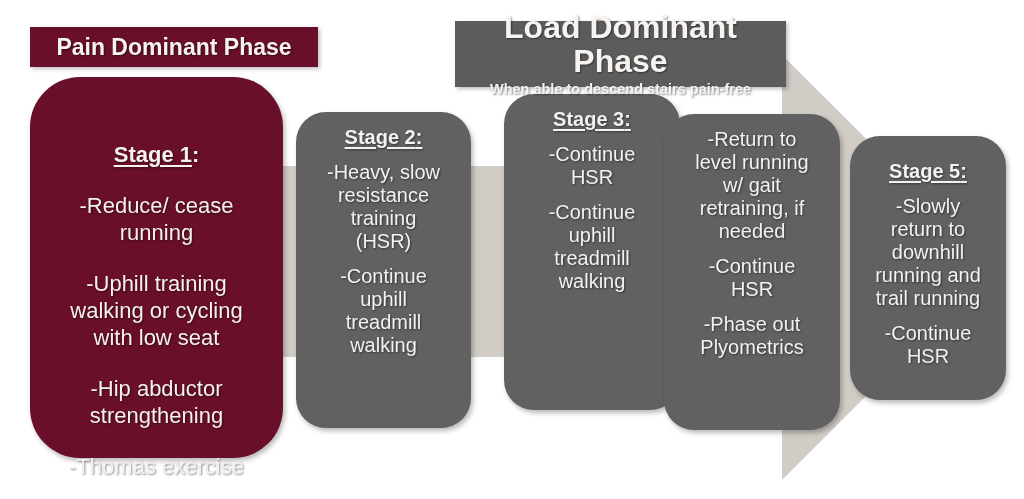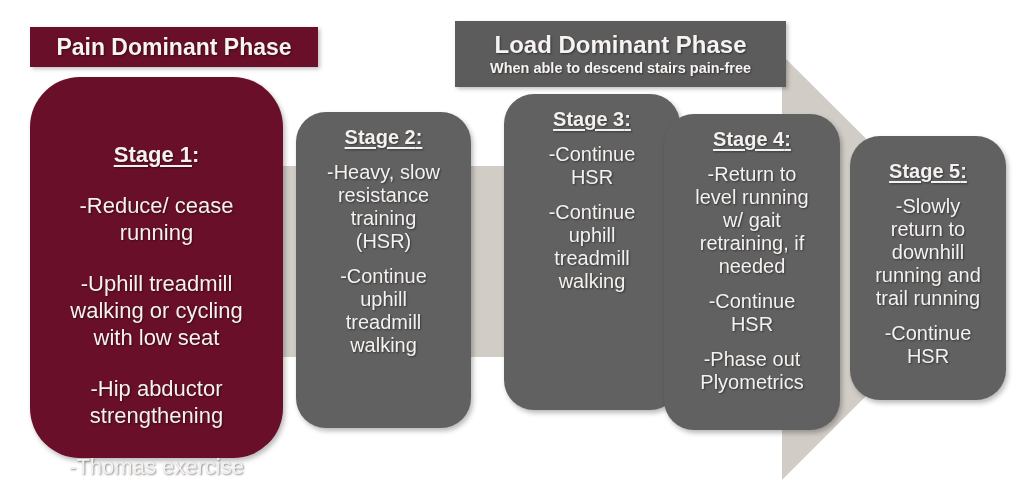--- a/index.html
+++ b/index.html
@@ -14,21 +14,21 @@
 
   
   .phase-header {
     z-index:3; display:flex; flex-direction:column; align-items:center; justify-content:center;
     color:#f6f3f1; text-align:center; box-shadow:2px 2px 4px rgba(0,0,0,0.25);
     text-shadow:1px 1px 2px rgba(0,0,0,0.45);
   }
   #painHeader { left:30px; top:27px; width:288px; height:40px; background:#690f2a;
     font-size:23px; font-weight:700; }
   #loadHeader { left:455px; top:21px; width:331px; height:66px; background:#5c5c5c; }
-  #loadHeader .load-title { font-size:24px; font-weight:700; line-height:1.05; }
+  #loadHeader .load-title { font-size:32px; font-weight:700; line-height:1.05; }
   #loadHeader .load-sub   { font-size:14.5px; font-weight:700; margin-top:3px; }
 
   
   .card {
     z-index:2; background:#616161; color:#f4f1ef; text-align:center;
     box-shadow:2px 3px 5px rgba(0,0,0,0.28);
     text-shadow:1px 1px 2px rgba(0,0,0,0.45);
     font-size:20px; line-height:23px; border-radius:30px;
   }
   .card .hd { font-weight:700; }
@@ -64,21 +64,21 @@
 
   <div class="abs phase-header" id="loadHeader">
     <div class="load-title">Load Dominant Phase</div>
     <div class="load-sub">When able to descend stairs pain-free</div>
   </div>
 
   <div class="abs card" id="stage1">
     <div class="hd"><span class="u">Stage 1</span><span>:</span></div>
     <div class="item">-Reduce/ cease
 running</div>
-    <div class="item">-Uphill treadmill
+    <div class="item">-Uphill training
 walking or cycling
 with low seat</div>
     <div class="item">-Hip abductor
 strengthening</div>
     <div class="item">-Thomas exercise</div>
   </div>
 
   <div class="abs card" id="stage2">
     <div class="hd"><span class="u">Stage 2</span><span class="u">:</span></div>
     <div class="item">-Heavy, slow
@@ -95,21 +95,20 @@
     <div class="hd"><span class="u">Stage 3</span><span class="u">:</span></div>
     <div class="item">-Continue
 HSR</div>
     <div class="item">-Continue
 uphill
 treadmill
 walking</div>
   </div>
 
   <div class="abs card" id="stage4">
-    <div class="hd"><span class="u">Stage 4</span><span class="u">:</span></div>
     <div class="item">-Return to
 level running
 w/ gait
 retraining, if
 needed</div>
     <div class="item">-Continue
 HSR</div>
     <div class="item">-Phase out
 Plyometrics</div>
   </div>

